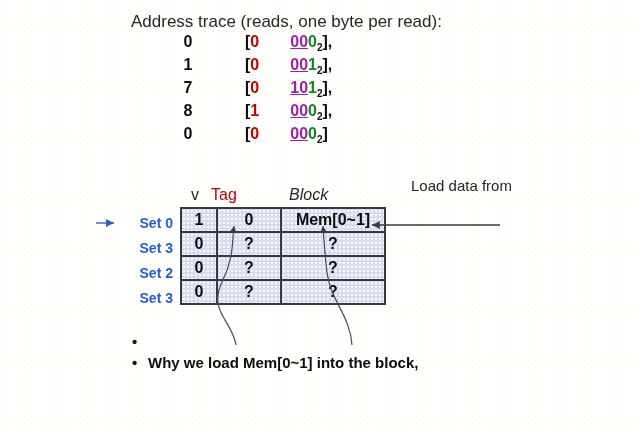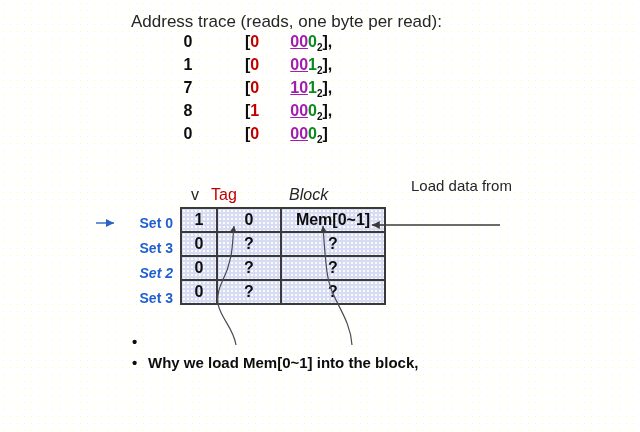--- a/index.html
+++ b/index.html
@@ -63,21 +63,21 @@
   #head-tag  { left:211px; top:186px; color:#c00000; }
   #head-block{ left:289px; top:186px;font-style:italic; }
 
   
   .set-label {
     position:absolute; left:117px; width:56px; text-align:right;
     font-size:14px; font-weight:bold; color:#1f5fd0;
   }
   #set-0 { top:215px; }
   #set-1 { top:240px; }
-  #set-2 { top:265px;font-style:italic; }
+  #set-2 { top:265px; }
   #set-3 { top:290px; }
 
   
   #load-note {
     position:absolute; left:384px; top:176px;
     font-size:15px; color:#262626; line-height:20px; white-space:nowrap;margin-left:27px;
   }
 
   
   #consider {

